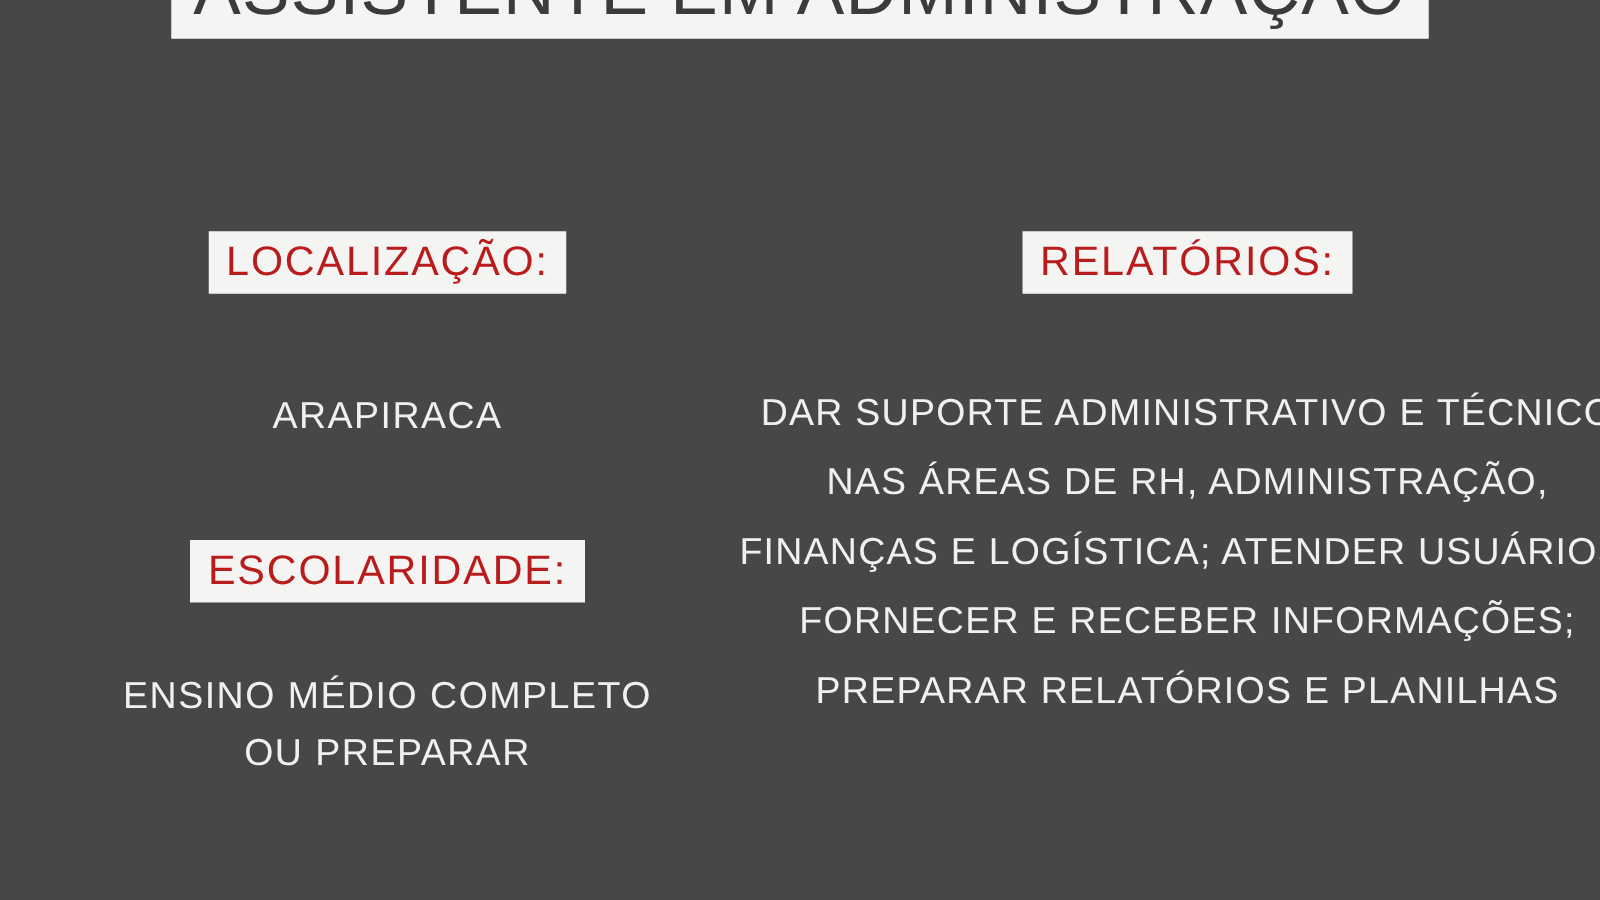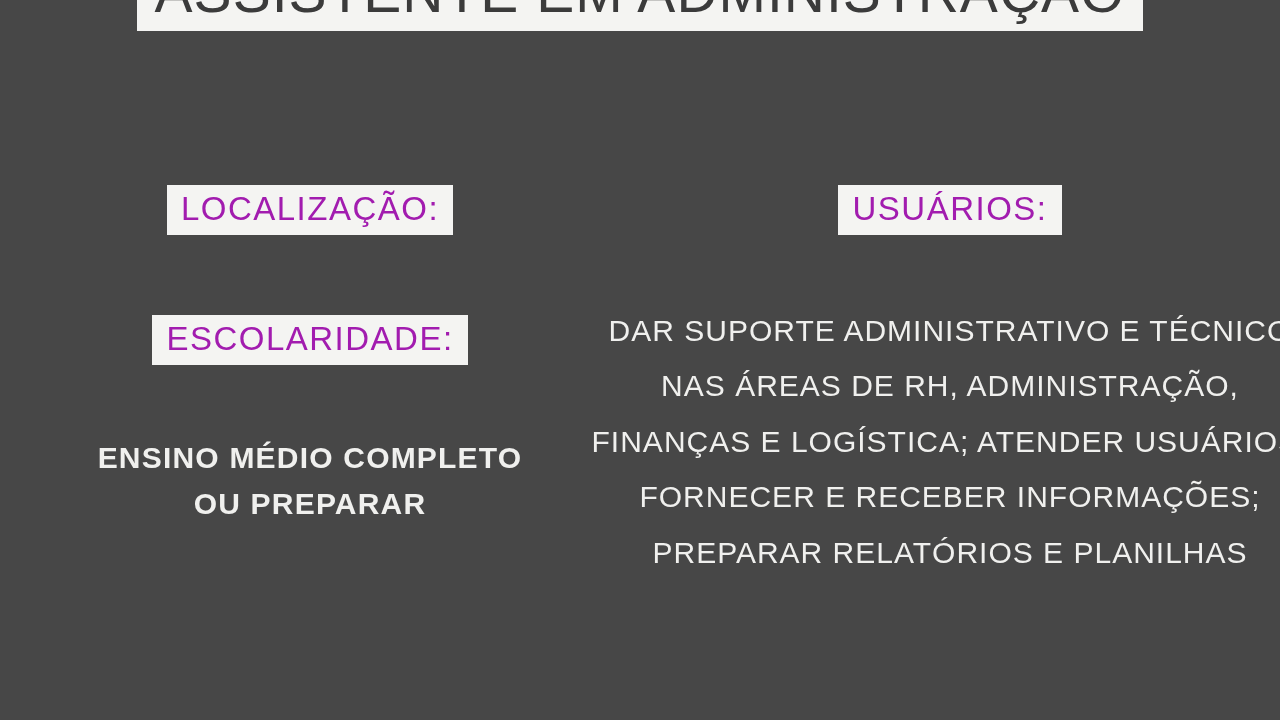--- a/index.html
+++ b/index.html
@@ -63,21 +63,21 @@
   }
   .col-right {
     width: 660px;
     display: flex;
     flex-direction: column;
     align-items: center;
   }
 
   .label-box {
     background: #f4f4f2;
-    color: #a21caf;
+    color: #b91c1c;
     font-size: 33px;
     line-height: 1.15;
     padding: 5px 14px 7px 14px;
     letter-spacing: 1.5px;
     white-space: nowrap;
     font-family: "Liberation Sans", sans-serif;
   }
 
   .value-text {
     color: #f0f0ee;
@@ -85,21 +85,21 @@
     line-height: 1.3;
     letter-spacing: 1.2px;
     text-align: center;
     white-space: nowrap;
     font-family: "Liberation Sans", sans-serif;
   }
 
   
   .gap-localizacao-value { margin-top: 78px; }
   .gap-escolaridade-label { margin-top: 80px; }
-  .gap-escolaridade-value { margin-top: 70px; line-height: 1.55; font-weight: bold; }
+  .gap-escolaridade-value { margin-top: 52px; line-height: 1.55; }
 
   .desc-lines {
     margin-top: 68px;
     text-align: center;
   }
   .desc-lines .desc-line {
     display: block;
     font-size: 30px;
     line-height: 1.85;
     letter-spacing: 1px;
@@ -116,29 +116,30 @@
   <div class="title-wrap">
     <div class="title-box">
       <span class="title-text">ASSISTENTE EM ADMINISTRAÇÃO</span>
     </div>
   </div>
 
   <div class="columns">
 
     <div class="col-left">
       <div class="label-box">LOCALIZAÇÃO:</div>
+      <div class="value-text gap-localizacao-value">ARAPIRACA</div>
       <div class="label-box gap-escolaridade-label">ESCOLARIDADE:</div>
       <div class="value-text gap-escolaridade-value">
         <span>ENSINO MÉDIO COMPLETO</span><br>
         <span>OU PREPARAR</span>
       </div>
     </div>
 
     <div class="col-right">
-      <div class="label-box">USUÁRIOS:</div>
+      <div class="label-box">RELATÓRIOS:</div>
       <div class="desc-lines">
         <span class="desc-line">DAR SUPORTE ADMINISTRATIVO E TÉCNICO</span>
         <span class="desc-line">NAS ÁREAS DE RH, ADMINISTRAÇÃO,</span>
         <span class="desc-line">FINANÇAS E LOGÍSTICA; ATENDER USUÁRIOS,</span>
         <span class="desc-line">FORNECER E RECEBER INFORMAÇÕES;</span>
         <span class="desc-line">PREPARAR RELATÓRIOS E PLANILHAS</span>
       </div>
     </div>
 
   </div>

